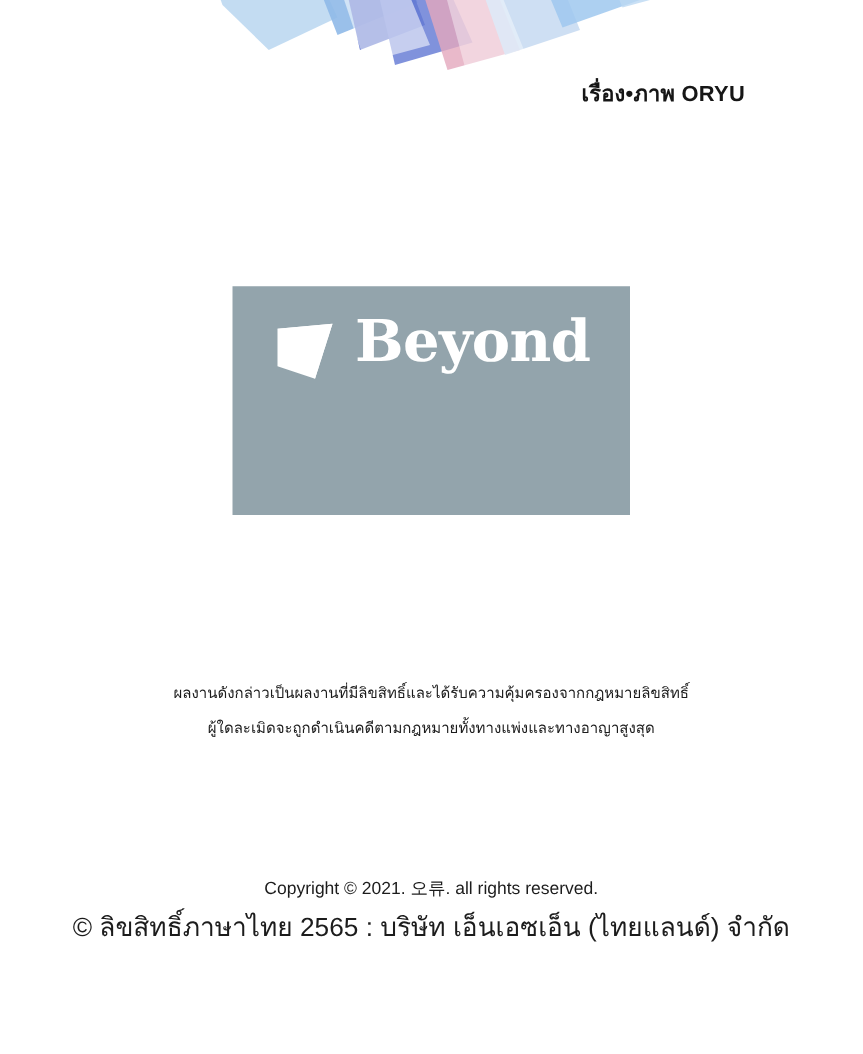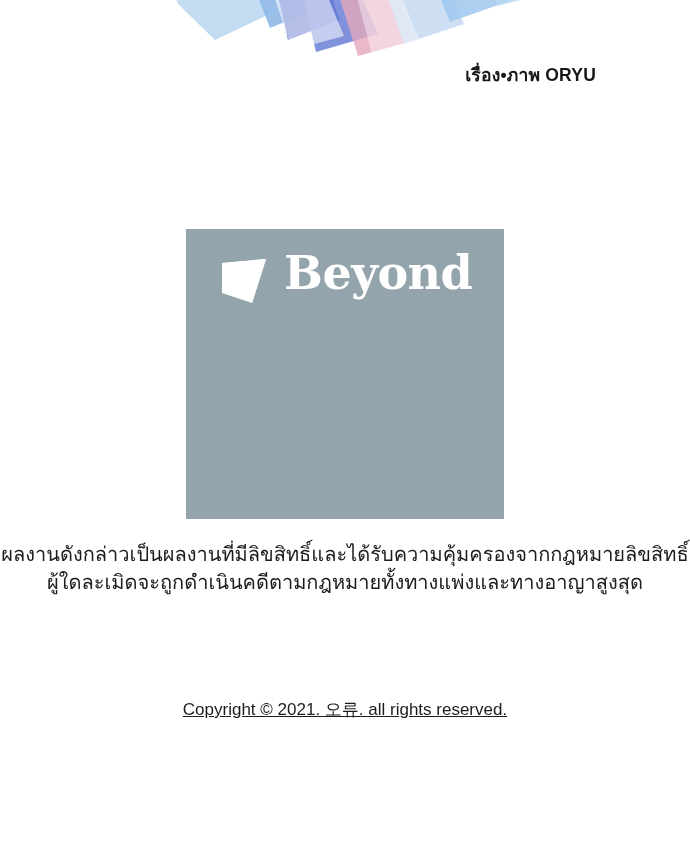--- a/index.html
+++ b/index.html
@@ -43,21 +43,21 @@
     white-space: nowrap;
     margin-top: 16px;
   }
 
   
   .plate {
     position: absolute;
     left: 186px;
     top: 229px;
     width: 318px;
-    height: 290px;
+    height: 183px;
     background: #93a4ac;
   }
   .plate-mark {
     position: absolute;
     left: 32px;
     top: 28px;
     width: 54px;
     height: 54px;
   }
   .plate-word {
@@ -72,40 +72,39 @@
     line-height: 1;
   }
 
   
   .notice {
     position: absolute;
     left: 0;
     top: 540px;
     width: 690px;
     text-align: center;
-    font-size: 20px;
+    font-size: 12px;
     line-height: 28px;
     color: #1c1c1c;
   }
   .notice div { white-space: nowrap; }
 
   
   .copyright {
     position: absolute;
     left: 0;
     top: 694px;
     width: 690px;
     text-align: center;
     color: #1c1c1c;
   }
   .copyright .line1 {
-    font-size: 17px;
+    font-size: 14px;
     line-height: 32px;
     white-space: nowrap;
-    text-decoration: underline;
   }
   .copyright .line2 {
     font-size: 21px;
     line-height: 34px;
     white-space: nowrap;
   }
 </style>
 </head>
 <body>
 
@@ -136,13 +135,14 @@
   <div class="plate-word">Beyond</div>
 </div>
 
 <div class="notice">
   <div>ผลงานดังกล่าวเป็นผลงานที่มีลิขสิทธิ์และได้รับความคุ้มครองจากกฎหมายลิขสิทธิ์</div>
   <div>ผู้ใดละเมิดจะถูกดำเนินคดีตามกฎหมายทั้งทางแพ่งและทางอาญาสูงสุด</div>
 </div>
 
 <div class="copyright">
   <div class="line1">Copyright © 2021. 오류. all rights reserved.</div>
+  <div class="line2">© ลิขสิทธิ์ภาษาไทย 2565 : บริษัท เอ็นเอซเอ็น (ไทยแลนด์) จำกัด</div>
 </div>
 
 </body></html>

